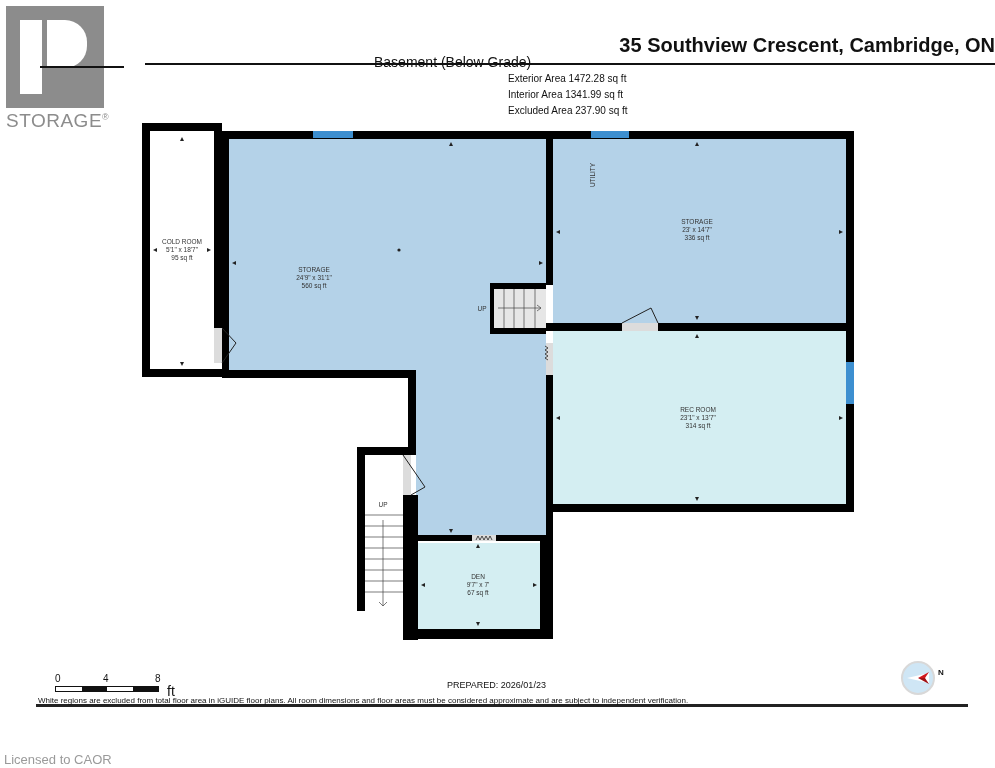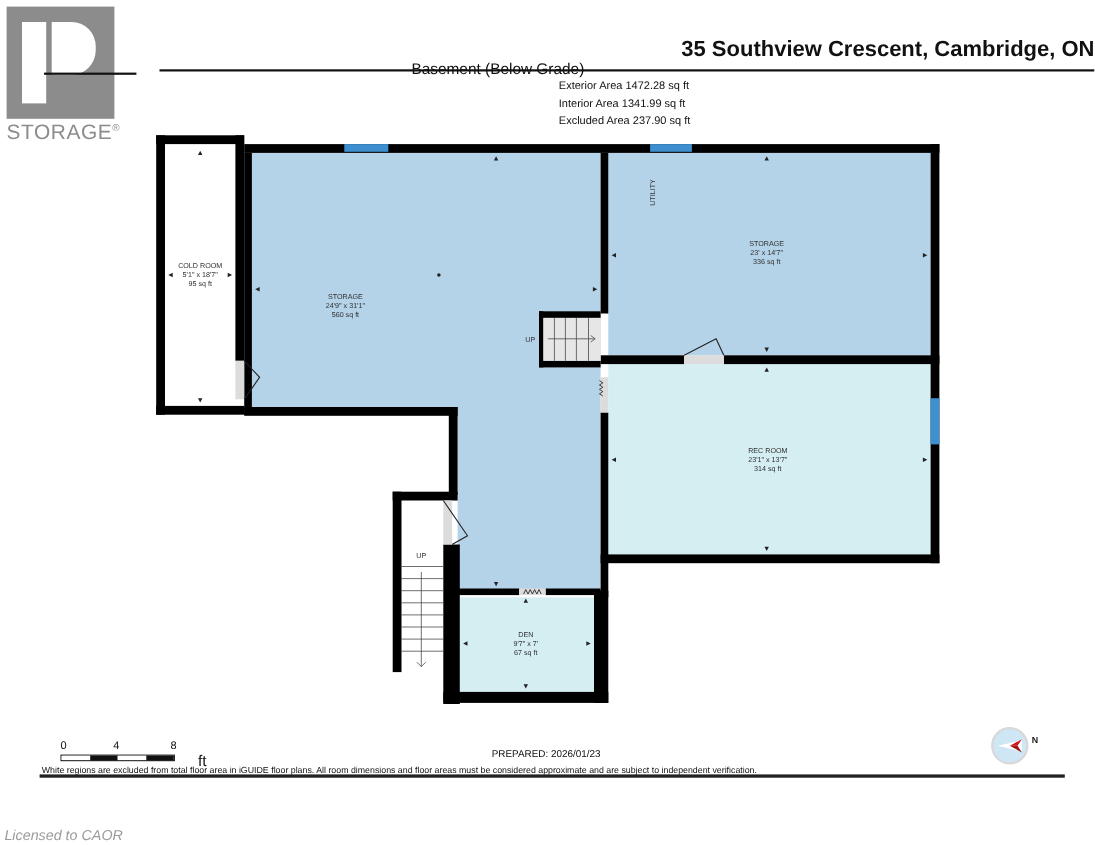--- a/index.html
+++ b/index.html
@@ -19,30 +19,30 @@
 
     .area-label { position: absolute; left: 374px; top: 54px; font-size: 14px; font-weight: normal; }
     .area-lines { position: absolute; left: 508px; top: 71px; font-size: 10px; line-height: 16px; }
 
     svg.plan { position: absolute; left: 0; top: 0; }
 
     .scale { position: absolute; left: 55px; top: 673px; }
     .scale-labels span { position: absolute; font-size: 10px; top: 0; }
     .scale-bar { position: absolute; top: 13px; left: 0; width: 104px; height: 6px; display: flex; border: 1px solid #111; }
     .scale-bar div { flex: 1; }
-    .scale-unit { position: absolute; left: 125px; top: 10px; font-size: 14px; }
+    .scale-unit { position: absolute; left: 112px; top: 10px; font-size: 14px; }
 
     .prepared { position: absolute; left: 447px; top: 680px; font-size: 9px; }
 
     .compass { position: absolute; left: 901px; top: 661px; width: 34px; height: 34px; border-radius: 50%; border: 2px solid #d8d8d8; background: #cfe6f5; }
     .compass-n { position: absolute; left: 938px; top: 668px; font-size: 8px; font-weight: bold; }
 
     .footer-rule { position: absolute; left: 36px; top: 704px; width: 932px; height: 3px; background: #222; }
     .disclaimer { position: absolute; left: 38px; top: 696px; font-size: 8px; }
-    .license { position: absolute; left: 4px; top: 752px; font-size: 13px; color: #9a9a9a; font-style: italic; }
+    .license { position: absolute; left: 4px; top: 752px; font-size: 13px; color: #9a9a9a; }
 
     .room-text { font-family: "Liberation Sans", sans-serif; font-size: 6.5px; fill: #333; text-anchor: middle; }
   </style>
 </head>
 <body>
 
 <div class="logo">
   <div class="logo-box">
     <div class="logo-r-stem"></div>
     <div class="logo-r-bowl"></div>

